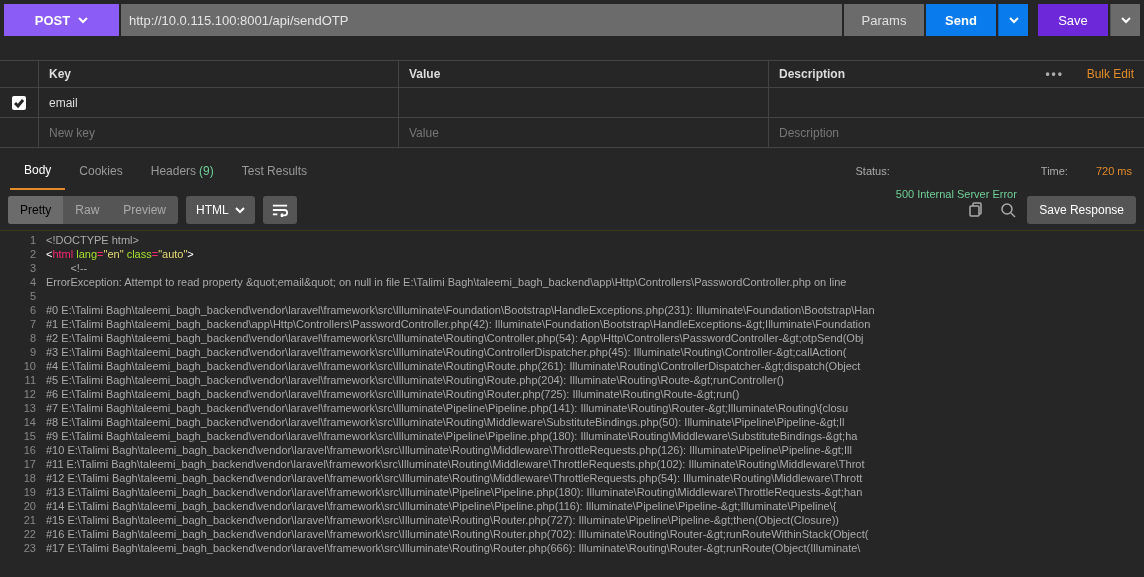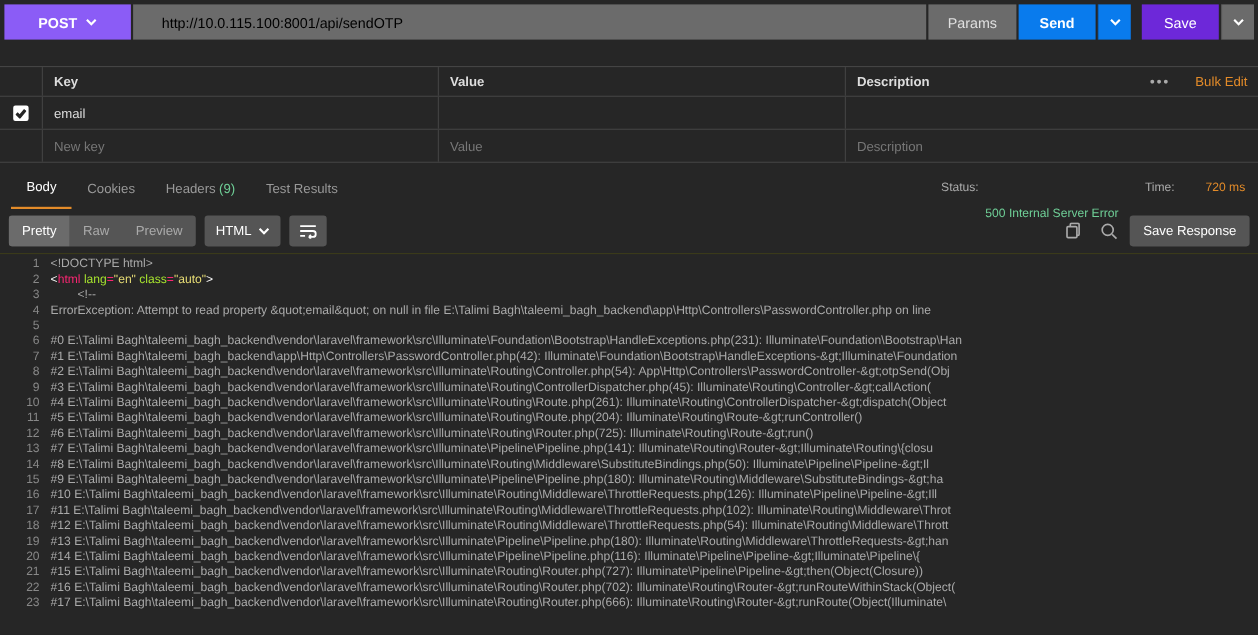--- a/index.html
+++ b/index.html
@@ -1,19 +1,19 @@
 <!DOCTYPE html>
 <html><head>
 <meta charset="utf-8">
 <style>
   * { margin:0; padding:0; box-sizing:border-box; font-family: -apple-system, "Helvetica Neue", Arial, sans-serif; }
   body { background:#262626; color:#ccc; width:1144px; height:577px; overflow:hidden; font-size:12px; }
   .topbar { display:flex; height:40px; background:#262626; padding:4px; gap:2px; }
   .method-btn { background:#8b5cf6; color:#fff; width:115px; display:flex; align-items:center; justify-content:center; gap:8px; font-weight:bold; font-size:13px; cursor:pointer; }
-  .url-input { flex:1; background:#6b6b6b; color:#000000; border:none; padding:0 26px; font-size:13px; outline:none; }
+  .url-input { flex:1; background:#6b6b6b; color:#e5e5e5; border:none; padding:0 8px; font-size:13px; outline:none; }
   .params-btn { background:#6b6b6b; color:#e0e0e0; width:80px; display:flex; align-items:center; justify-content:center; font-size:13px; cursor:pointer; }
   .send-btn { background:#097BED; color:#fff; width:70px; display:flex; align-items:center; justify-content:center; font-weight:bold; font-size:13px; cursor:pointer; }
   .send-caret { background:#097BED; color:#fff; width:30px; display:flex; align-items:center; justify-content:center; cursor:pointer; border-left:1px solid rgba(0,0,0,0.2); }
   .save-btn { background:#6d28d9; color:#fff; width:70px; display:flex; align-items:center; justify-content:center; font-weight:normal; font-size:13px; cursor:pointer; margin-left:8px;}
   .save-caret { background:#6b6b6b; color:#fff; width:30px; display:flex; align-items:center; justify-content:center; cursor:pointer; border-left:1px solid rgba(0,0,0,0.2);}
   svg.chev { width:10px; height:10px; fill:none; stroke:#fff; stroke-width:2; }
   .table { width:100%; margin-top:20px; }
   .table-head { display:flex; height:28px; border-top:1px solid #444; border-bottom:1px solid #444; align-items:center; color:#ddd; font-weight:bold; font-size:12px; }
   .col-check { width:38px; display:flex; align-items:center; justify-content:center;}
   .col-key { width:360px; border-left:1px solid #444; padding-left:10px; display:flex; align-items:center; height:100%;}
@@ -28,21 +28,21 @@
   .resp-tabs { display:flex; height:38px; align-items:center; padding:0 10px; border-bottom:0px solid #444; position:relative; margin-top:4px;}
   .rtab { padding:0 14px; height:38px; display:flex; align-items:center; color:#999; font-size:12px; cursor:pointer;}
   .rtab.active { color:#fff; border-bottom:2px solid #E38B29; }
   .hdr-count { color:#6FCF97; margin-left:3px;}
   .resp-status { position:absolute; right:12px; font-size:11px; color:#aaa; display:flex; gap:6px; align-items:center;}
   .resp-status .st-val { color:#6FCF97;margin-top:45px;}
   .resp-status .tm-val { color:#E38B29;margin-left:22px;}
   .toolbar2 { display:flex; height:40px; align-items:center; padding:0 8px; gap:8px; position:relative;}
   .view-toggle { background:#555; border-radius:3px; display:flex; height:28px; overflow:hidden;}
   .view-toggle span { padding:0 12px; display:flex; align-items:center; font-size:12px; color:#aaa; cursor:pointer;}
-  .view-toggle span.active { background:#6b6b6b; color:#ffffff;}
+  .view-toggle span.active { background:#6b6b6b; color:#000000;}
   .lang-sel { background:#555; border-radius:3px; height:28px; display:flex; align-items:center; padding:0 10px; gap:6px; color:#fff; font-size:12px; cursor:pointer;}
   .wrap-btn { background:#555; border-radius:3px; height:28px; width:34px; display:flex; align-items:center; justify-content:center; cursor:pointer;}
   .wrap-btn svg { stroke:#fff; fill:none; stroke-width:2; width:16px; height:14px;}
   .right-icons { position:absolute; right:8px; display:flex; align-items:center; gap:4px;}
   .ico-btn { width:30px; height:28px; display:flex; align-items:center; justify-content:center; cursor:pointer;}
   .ico-btn svg { stroke:#aaa; fill:none; stroke-width:1.5; width:16px; height:16px;}
   .save-resp { background:#555; border-radius:3px; height:28px; padding:0 12px; display:flex; align-items:center; color:#fff; font-size:12px; cursor:pointer;}
   .code { background:#262626; font-family: Consolas, Menlo, monospace; font-size:11px; line-height:14px; height:330px; overflow:hidden; border-top:1px solid #3a3a1a; padding-top:2px;}
   .cline { display:flex; white-space:pre;}
   .lnum { width:46px; text-align:right; color:#888; padding-right:10px; user-select:none;}

